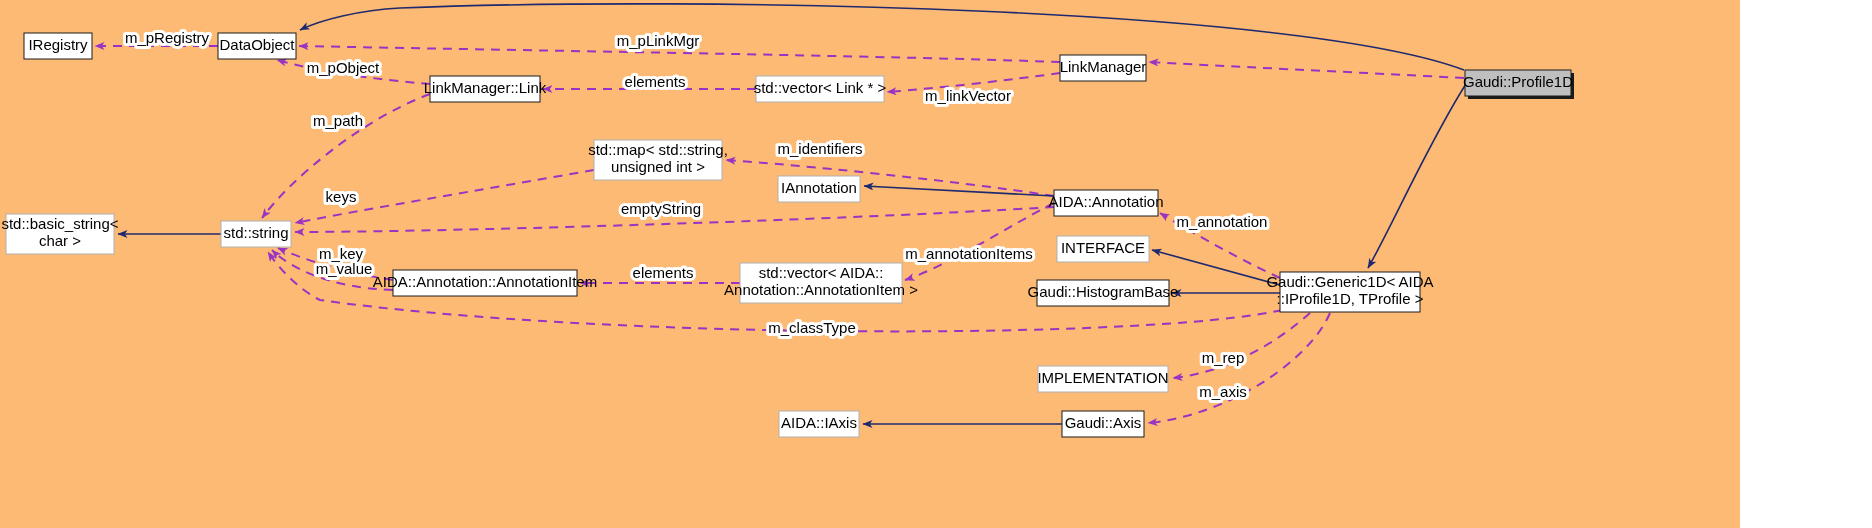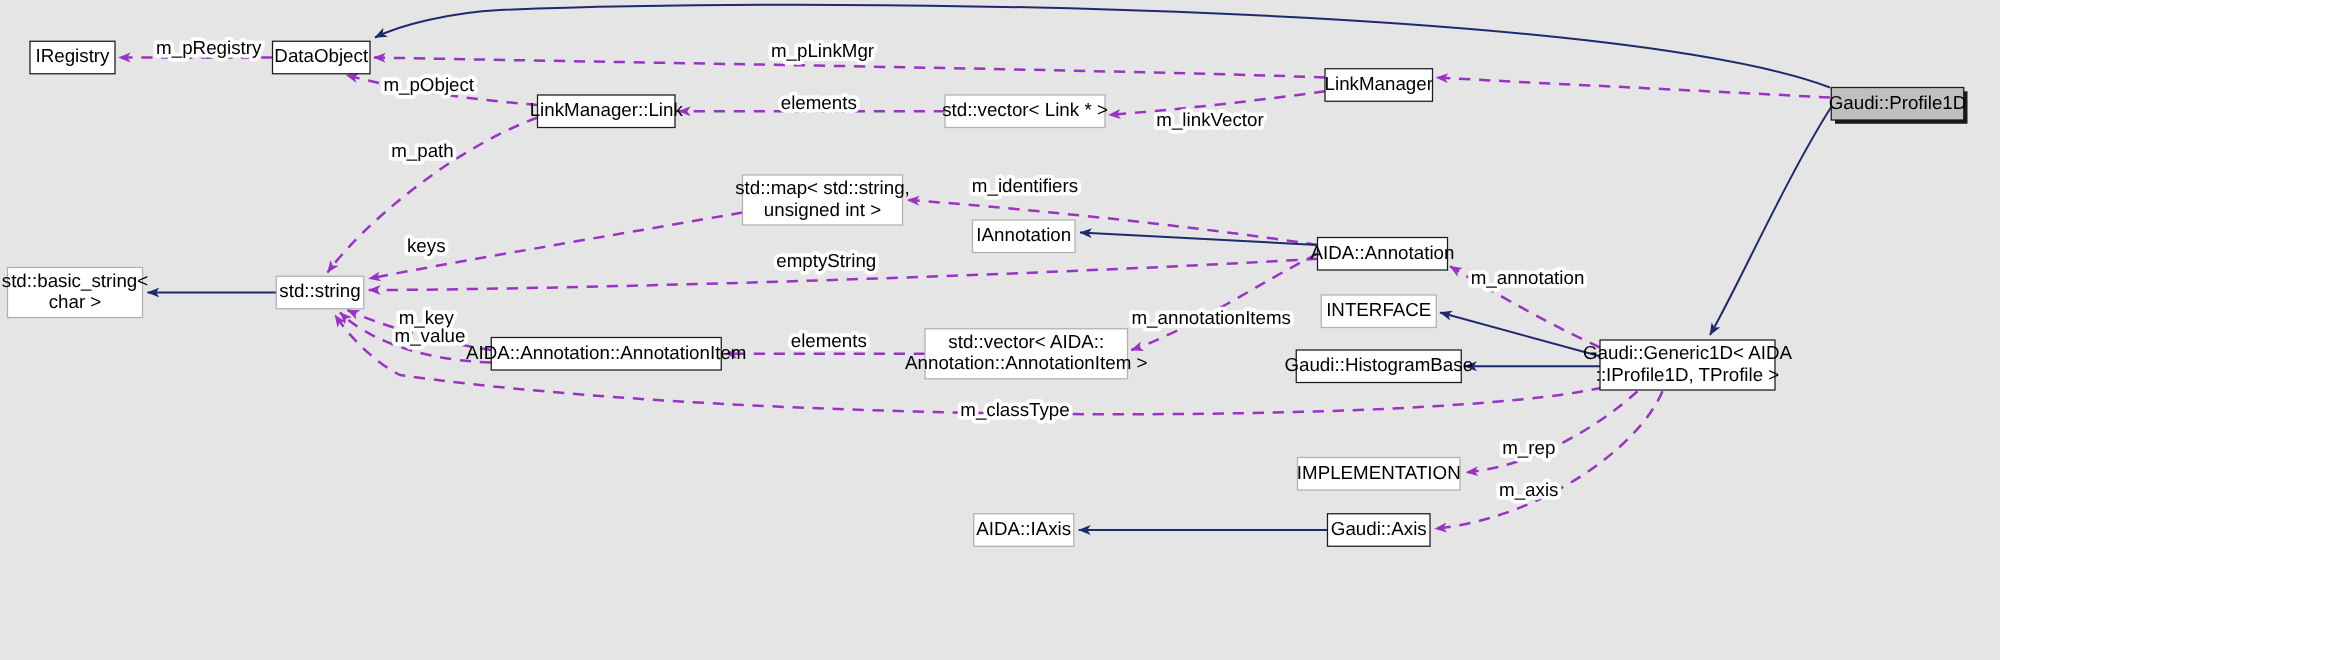--- a/index.html
+++ b/index.html
@@ -2,23 +2,23 @@
 <html><head>
 <meta charset="utf-8">
 <style>
   html, body {
     margin: 0;
     padding: 0;
     background: #ffffff;
   }
   #diagram-root {
     position: relative;
-    width: 1600px;
+    width: 1740px;
     height: 528px;
-    background: #e5e5e5;
+    background: #fdba74;
     font-family: "Liberation Sans", sans-serif;
     overflow: hidden;
   }
   svg#graph {
     position: absolute;
     top: 0;
     left: 0;
     width: 1872px;
     height: 528px;
     display: block;

